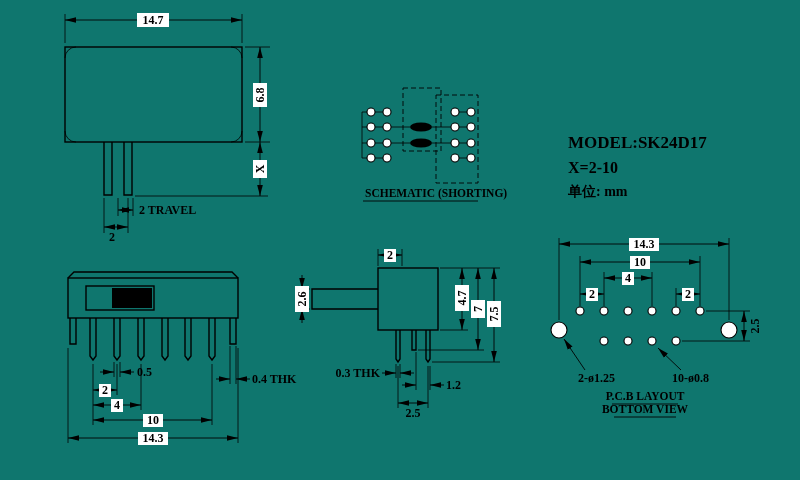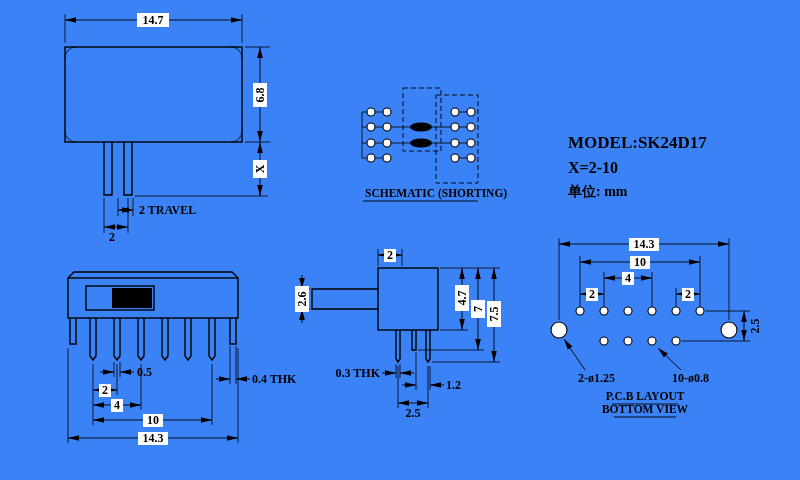--- a/index.html
+++ b/index.html
@@ -1,16 +1,16 @@
 <!DOCTYPE html>
 <html><head>
 <meta charset="utf-8">
 <style>
   html,body{margin:0;padding:0;background:#fff;}
-  .canvas{width:800px;height:480px;background:#3b82f6;position:relative;}
+  .canvas{width:800px;height:480px;background:#0f766e;position:relative;}
   svg text{font-family:"Liberation Serif",serif;font-weight:bold;fill:#000;}
   .dim{font-size:12px;}
   .cap{font-size:11.5px;}
   .t-big{font-size:17px;}
   .t-mid{font-size:16px;}
   .t-sml{font-size:14px;}
   .ol{stroke:#000;stroke-width:1.4;fill:none;}
   .dl{stroke:#000;stroke-width:0.9;fill:none;}
   .thin{stroke:#000;stroke-width:0.8;fill:none;}
   .dash{stroke:#000;stroke-width:0.9;fill:none;stroke-dasharray:5 3;}

